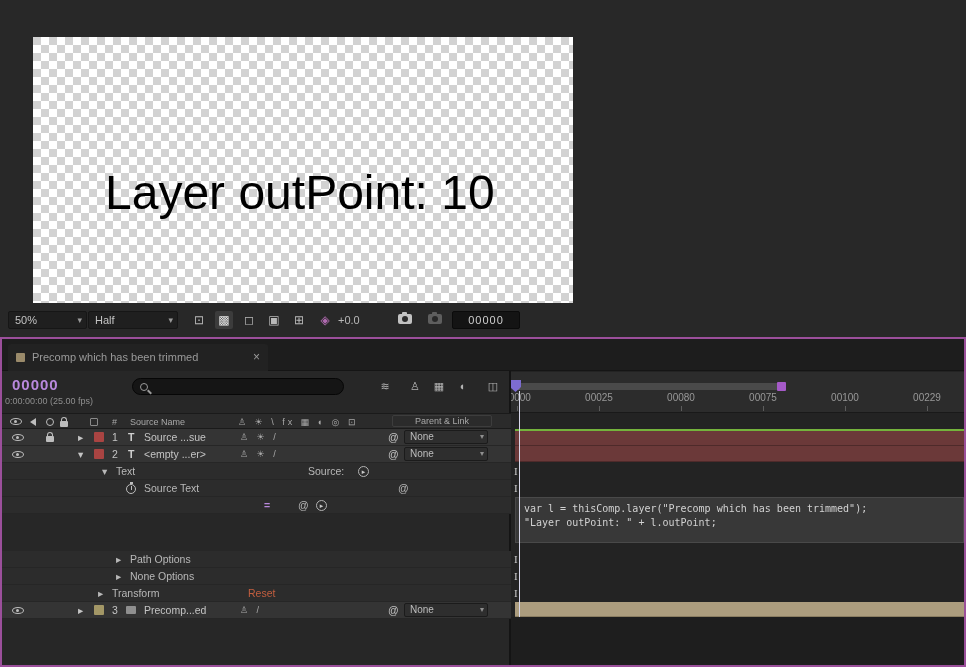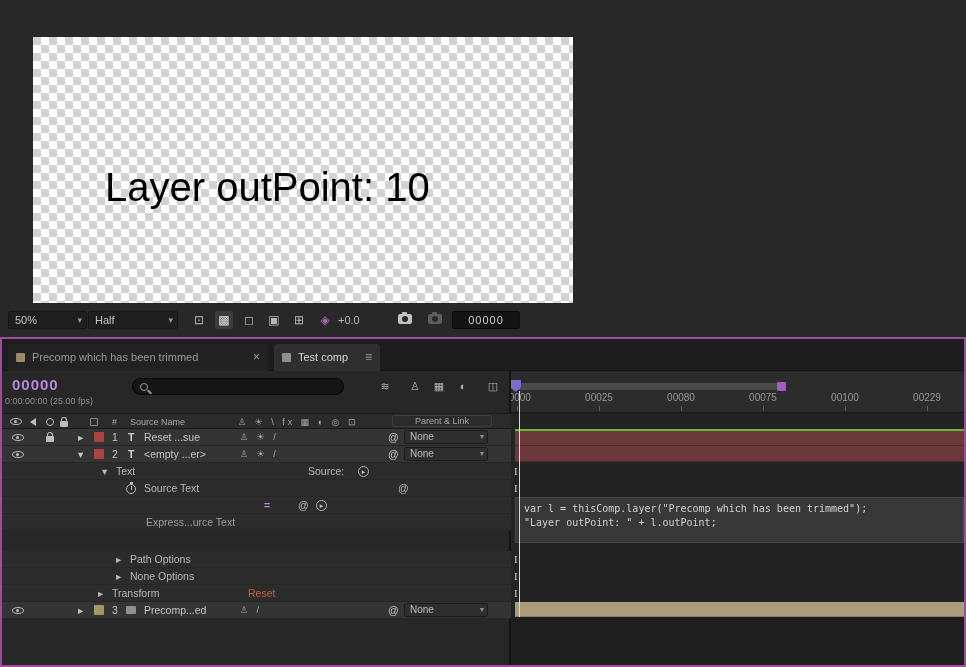--- a/index.html
+++ b/index.html
@@ -5,21 +5,21 @@
   *{margin:0;padding:0;box-sizing:border-box}
   html,body{width:966px;height:667px;overflow:hidden}
   body{position:relative;background:#262626;font-family:"Liberation Sans",sans-serif;color:#c9c9c9;font-size:11px}
   .abs{position:absolute}
 
   
   .comp-panel{position:absolute;left:0;top:0;width:966px;height:337px;background:#282828}
   .viewer{position:absolute;left:33px;top:37px;width:540px;height:266px;
     background:conic-gradient(#ffffff 90deg,#d2d2d2 90deg 180deg,#ffffff 180deg 270deg,#d2d2d2 270deg);
     background-size:16px 16px}
-  .viewer-text{position:absolute;left:72px;top:128px;font-size:40px;color:#000;white-space:nowrap}
+  .viewer-text{position:absolute;left:72px;top:128px;font-size:48px;color:#000;white-space:nowrap}
   .comp-toolbar{position:absolute;left:0;top:308px;width:966px;height:26px}
   .dd{position:absolute;top:3px;height:18px;background:#1f1f1f;border:1px solid #161616;border-radius:2px;
       color:#c3c3c3;font-size:11px;line-height:16px;padding:0 6px;cursor:default}
   .dd .caret{position:absolute;right:4px;top:0;font-size:9px;color:#9a9a9a}
   .tbtn{position:absolute;top:3px;width:18px;height:18px;text-align:center;line-height:18px;font-size:12px;
         color:#b9b9b9;border-radius:2px}
   .tbtn.active{background:#3c3c3c;color:#e3e3e3}
   .tc-field{position:absolute;left:452px;top:3px;width:68px;height:18px;background:#141414;border:1px solid #0b0b0b;
             border-radius:2px;color:#cfcfcf;text-align:center;line-height:16px;letter-spacing:1px}
 
@@ -138,25 +138,20 @@
 </div>
 
 <div class="timeline-panel">
 
   <div class="tabbar">
     <div class="tab tab1">
       <span class="chip" style="background:#9a8a6a"></span>
       <span>Precomp which has been trimmed</span>
       <span class="tab-x">×</span>
     </div>
-    <div class="tab tab2">
-      <span class="chip" style="background:#8f8f8f"></span>
-      <span>Test comp</span>
-      <span class="tab-x">≡</span>
-    </div>
   </div>
 
   <div class="left-pane">
     <div class="timecode">00000</div>
     <div class="fpsinfo">0:00:00:00 (25.00 fps)</div>
 
     <div class="searchbox">
       <span class="i-mag"></span>
     </div>
 
@@ -178,21 +173,21 @@
       <span class="plbox">Parent &amp; Link</span>
     </div>
 
     <div class="lrow" style="top:58px">
       <span class="i-eye" style="left:10px"></span>
       <span class="i-lock" style="left:44px"></span>
       <span class="cell" style="left:76px">▸</span>
       <span class="chipbox" style="left:92px;background:#a94442"></span>
       <span class="cell" style="left:110px">1</span>
       <span class="cell" style="left:126px;color:#d0d0d0;font-weight:bold">T</span>
-      <span class="cell" style="left:142px">Reset ...sue</span>
+      <span class="cell" style="left:142px">Source ...sue</span>
       <span class="cell sw" style="left:238px">♙ ☀ /</span>
       <span class="cell" style="left:386px">@</span>
       <div class="pl-dd">
         <span>None</span>
         <span class="caret">▾</span>
       </div>
     </div>
 
     <div class="lrow" style="top:75px">
       <span class="i-eye" style="left:10px"></span>
@@ -221,23 +216,20 @@
       <span class="cell" style="left:142px">Source Text</span>
       <span class="cell" style="left:396px">@</span>
     </div>
 
     <div class="lrow prop" style="top:126px">
       <span class="cell" style="left:262px;color:#b989dd;font-weight:bold">=</span>
       <span class="cell" style="left:296px">@</span>
       <span class="circle-btn" style="left:314px"><span>▸</span></span>
     </div>
 
-    <div class="lrow prop" style="top:143px">
-      <span class="cell" style="left:144px;color:#9e9e9e">Express...urce Text</span>
-    </div>
 
     <div class="lrow prop" style="top:180px">
       <span class="cell" style="left:114px">▸</span>
       <span class="cell" style="left:128px">Path Options</span>
     </div>
 
     <div class="lrow prop" style="top:197px">
       <span class="cell" style="left:114px">▸</span>
       <span class="cell" style="left:128px">None Options</span>
     </div>

